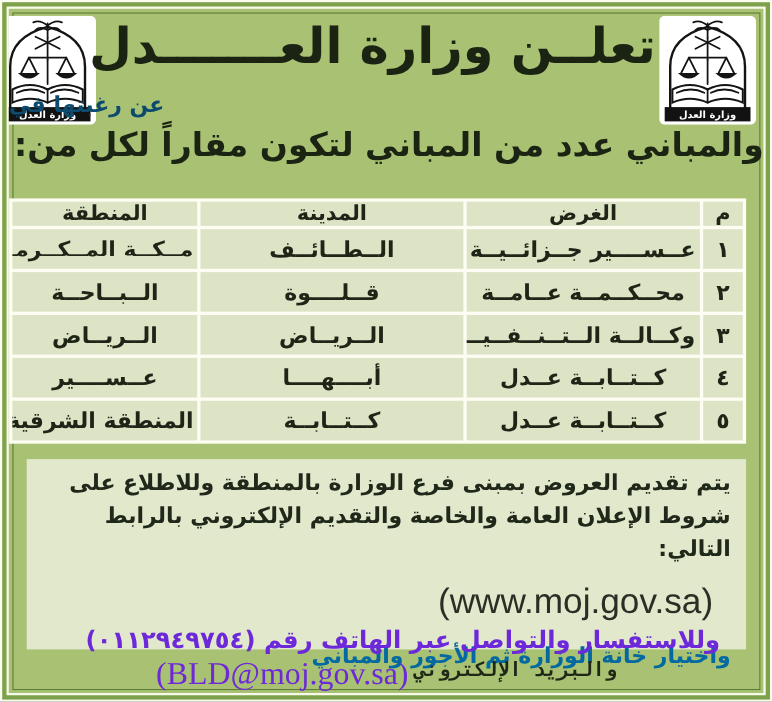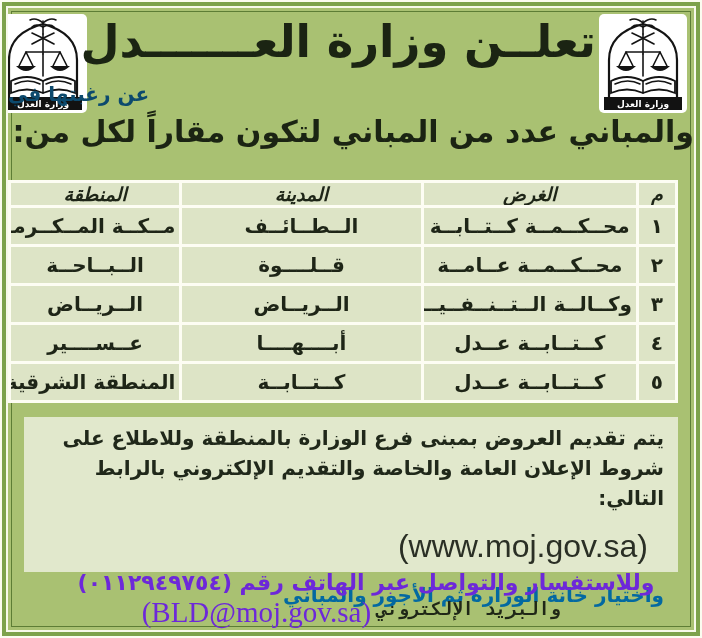--- a/index.html
+++ b/index.html
@@ -36,25 +36,25 @@
 
   .ad-table {
     position:absolute; top:172px; left:16px; right:16px;
     border-collapse:separate; border-spacing:3px; background:#fdfdf3;
     table-layout:fixed; width:670px;
   }
   .ad-table th, .ad-table td {
     background:#dde4c6; text-align:center; vertical-align:middle;
     font-weight:bold; padding:0 4px; overflow:hidden; white-space:nowrap;
   }
-  .ad-table th { height:18px; font-size:19px;font-style:italic; }
+  .ad-table th { height:18px; font-size:19px; }
   .ad-table td { height:36px; font-size:20px; }
 
   .panel {
-    position:absolute; top:409px; left:16px; right:16px; height:155px;
+    position:absolute; top:409px; left:16px; right:16px; height:173px;
     background:#e1e8cc; box-sizing:border-box; padding:6px 14px 0 10px;
     text-align:right;
   }
   .panel-text { font-size:20px; font-weight:bold; line-height:1.5; margin:0; color:#20281a; }
   .website {
     direction:ltr; text-align:right; font-family:"Liberation Sans", sans-serif;
     font-size:32px; font-weight:normal; line-height:1.12; color:#2a2f25; margin:16px;
   }
   .panel-line2 { font-size:20px; font-weight:bold; line-height:1.4; margin:0; color:#0369a1; }
 
@@ -135,21 +135,21 @@
         <tr>
           <th>م</th>
           <th>الغرض</th>
           <th>المدينة</th>
           <th>المنطقة</th>
         </tr>
       </thead>
       <tbody>
         <tr>
           <td>١</td>
-          <td>محــكــمــة كــتــابــة</td>
+          <td>عــســــير جــزائــيــة</td>
           <td>الــطــائــف</td>
           <td>مــكــة المــكــرمــة</td>
         </tr>
         <tr>
           <td>٢</td>
           <td>محــكــمــة عــامــة</td>
           <td>قــلــــوة</td>
           <td>الــبــاحــة</td>
         </tr>
         <tr>

